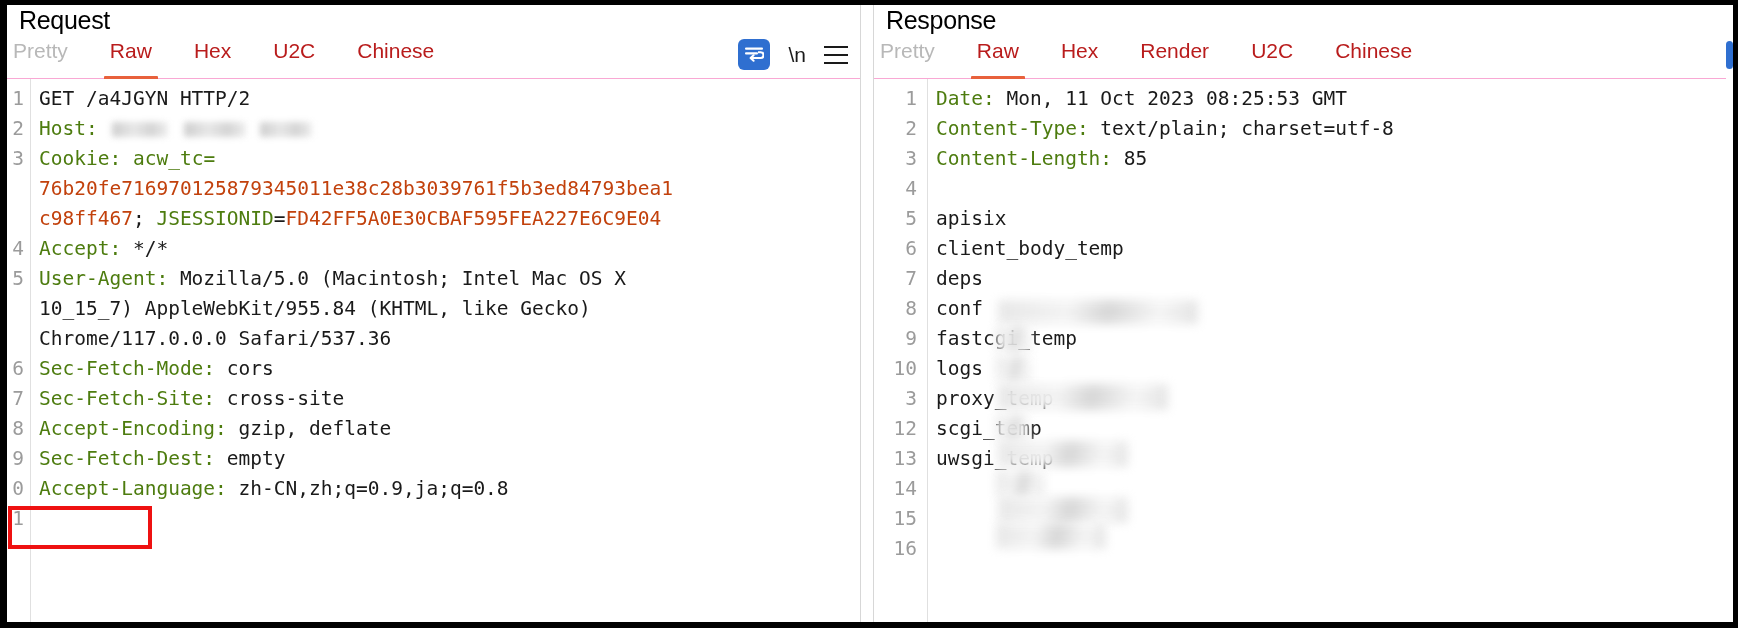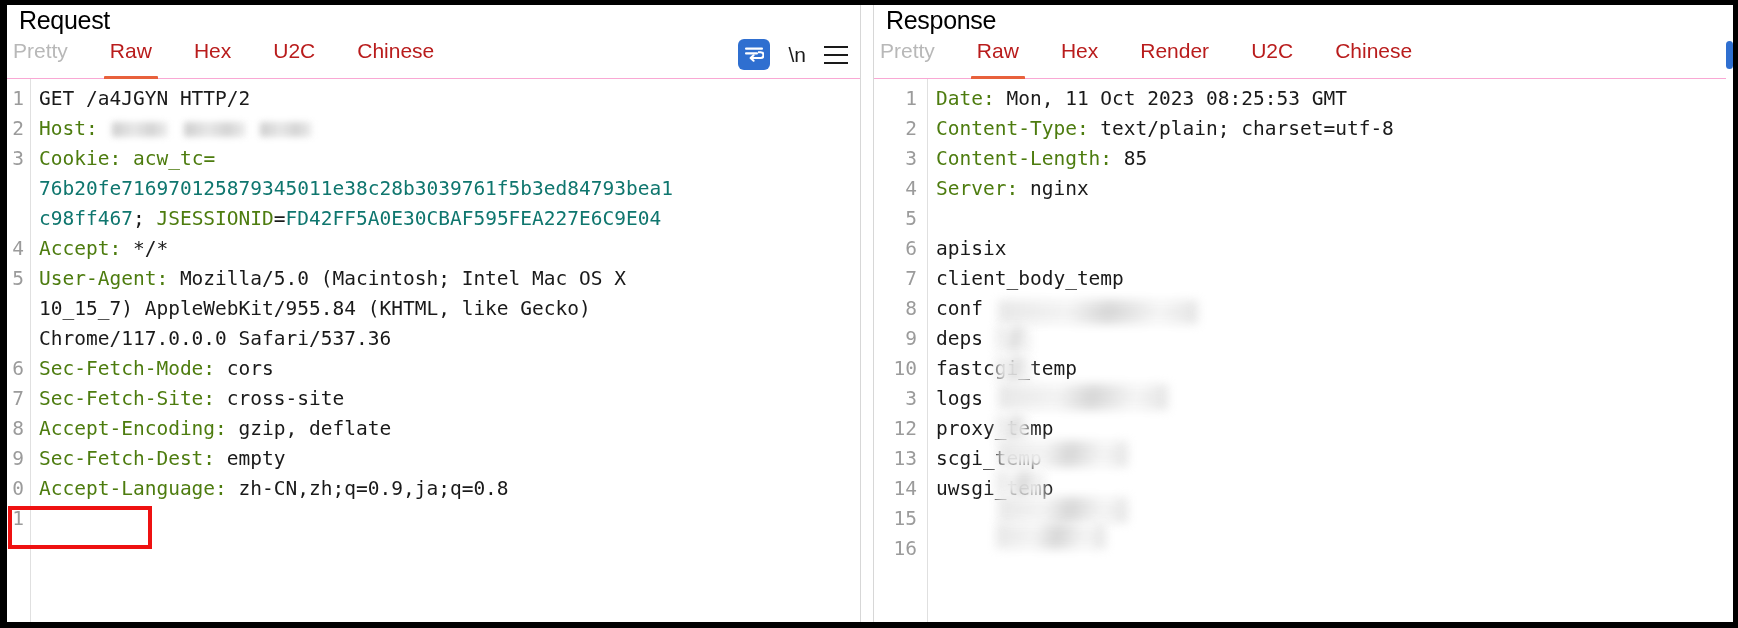--- a/index.html
+++ b/index.html
@@ -160,21 +160,21 @@
     position: relative;
     overflow: hidden;
   }
   .code .line {
     height: 30px;
     white-space: pre;
     color: #1a1a1a;
   }
   .code .line.sel { background: #efefef; }
   .hdr { color: #4d7c0f; }
-  .val-red { color: #0f766e; }
+  .val-red { color: #c2410c; }
   .plain { color: #1a1a1a; }
 
   
   .blur {
     display: inline-block;
     vertical-align: middle;
     background: linear-gradient(90deg,#c9c9c9,#e6e6e6 40%,#d0d0d0 70%,#ededed);
     filter: blur(3.4px);
     border-radius: 2px;
     opacity: .92;
@@ -335,26 +335,25 @@
         <div>13</div>
         <div>14</div>
         <div>15</div>
         <div>16</div>
       </div>
 
       <div class="code">
         <div class="line"><span class="hdr">Date:</span><span class="plain"> Mon, 11 Oct 2023 08:25:53 GMT</span></div>
         <div class="line"><span class="hdr">Content-Type:</span><span class="plain"> text/plain; charset=utf-8</span></div>
         <div class="line"><span class="hdr">Content-Length:</span><span class="plain"> 85</span></div>
-        <div class="line"><span class="hdr">Server:</span><span class="plain"> nginx</span></div>
         <div class="line"><span class="plain"></span></div>
         <div class="line"><span class="plain">apisix</span></div>
         <div class="line"><span class="plain">client_body_temp</span></div>
+        <div class="line"><span class="plain">deps</span></div>
         <div class="line"><span class="plain">conf</span></div>
-        <div class="line"><span class="plain">deps</span></div>
         <div class="line"><span class="plain">fastcgi_temp</span></div>
         <div class="line"><span class="plain">logs</span></div>
         <div class="line"><span class="plain">proxy_temp</span></div>
         <div class="line"><span class="plain">scgi_temp</span></div>
         <div class="line"><span class="plain">uwsgi_temp</span></div>
         <div class="line"><span class="plain"></span></div>
 
         <div class="bodyblur" style="left:70px;top:221px;width:200px;height:24px;"></div>
         <div class="bodyblur" style="left:68px;top:247px;width:34px;height:26px;"></div>
         <div class="bodyblur" style="left:68px;top:277px;width:34px;height:26px;"></div>

